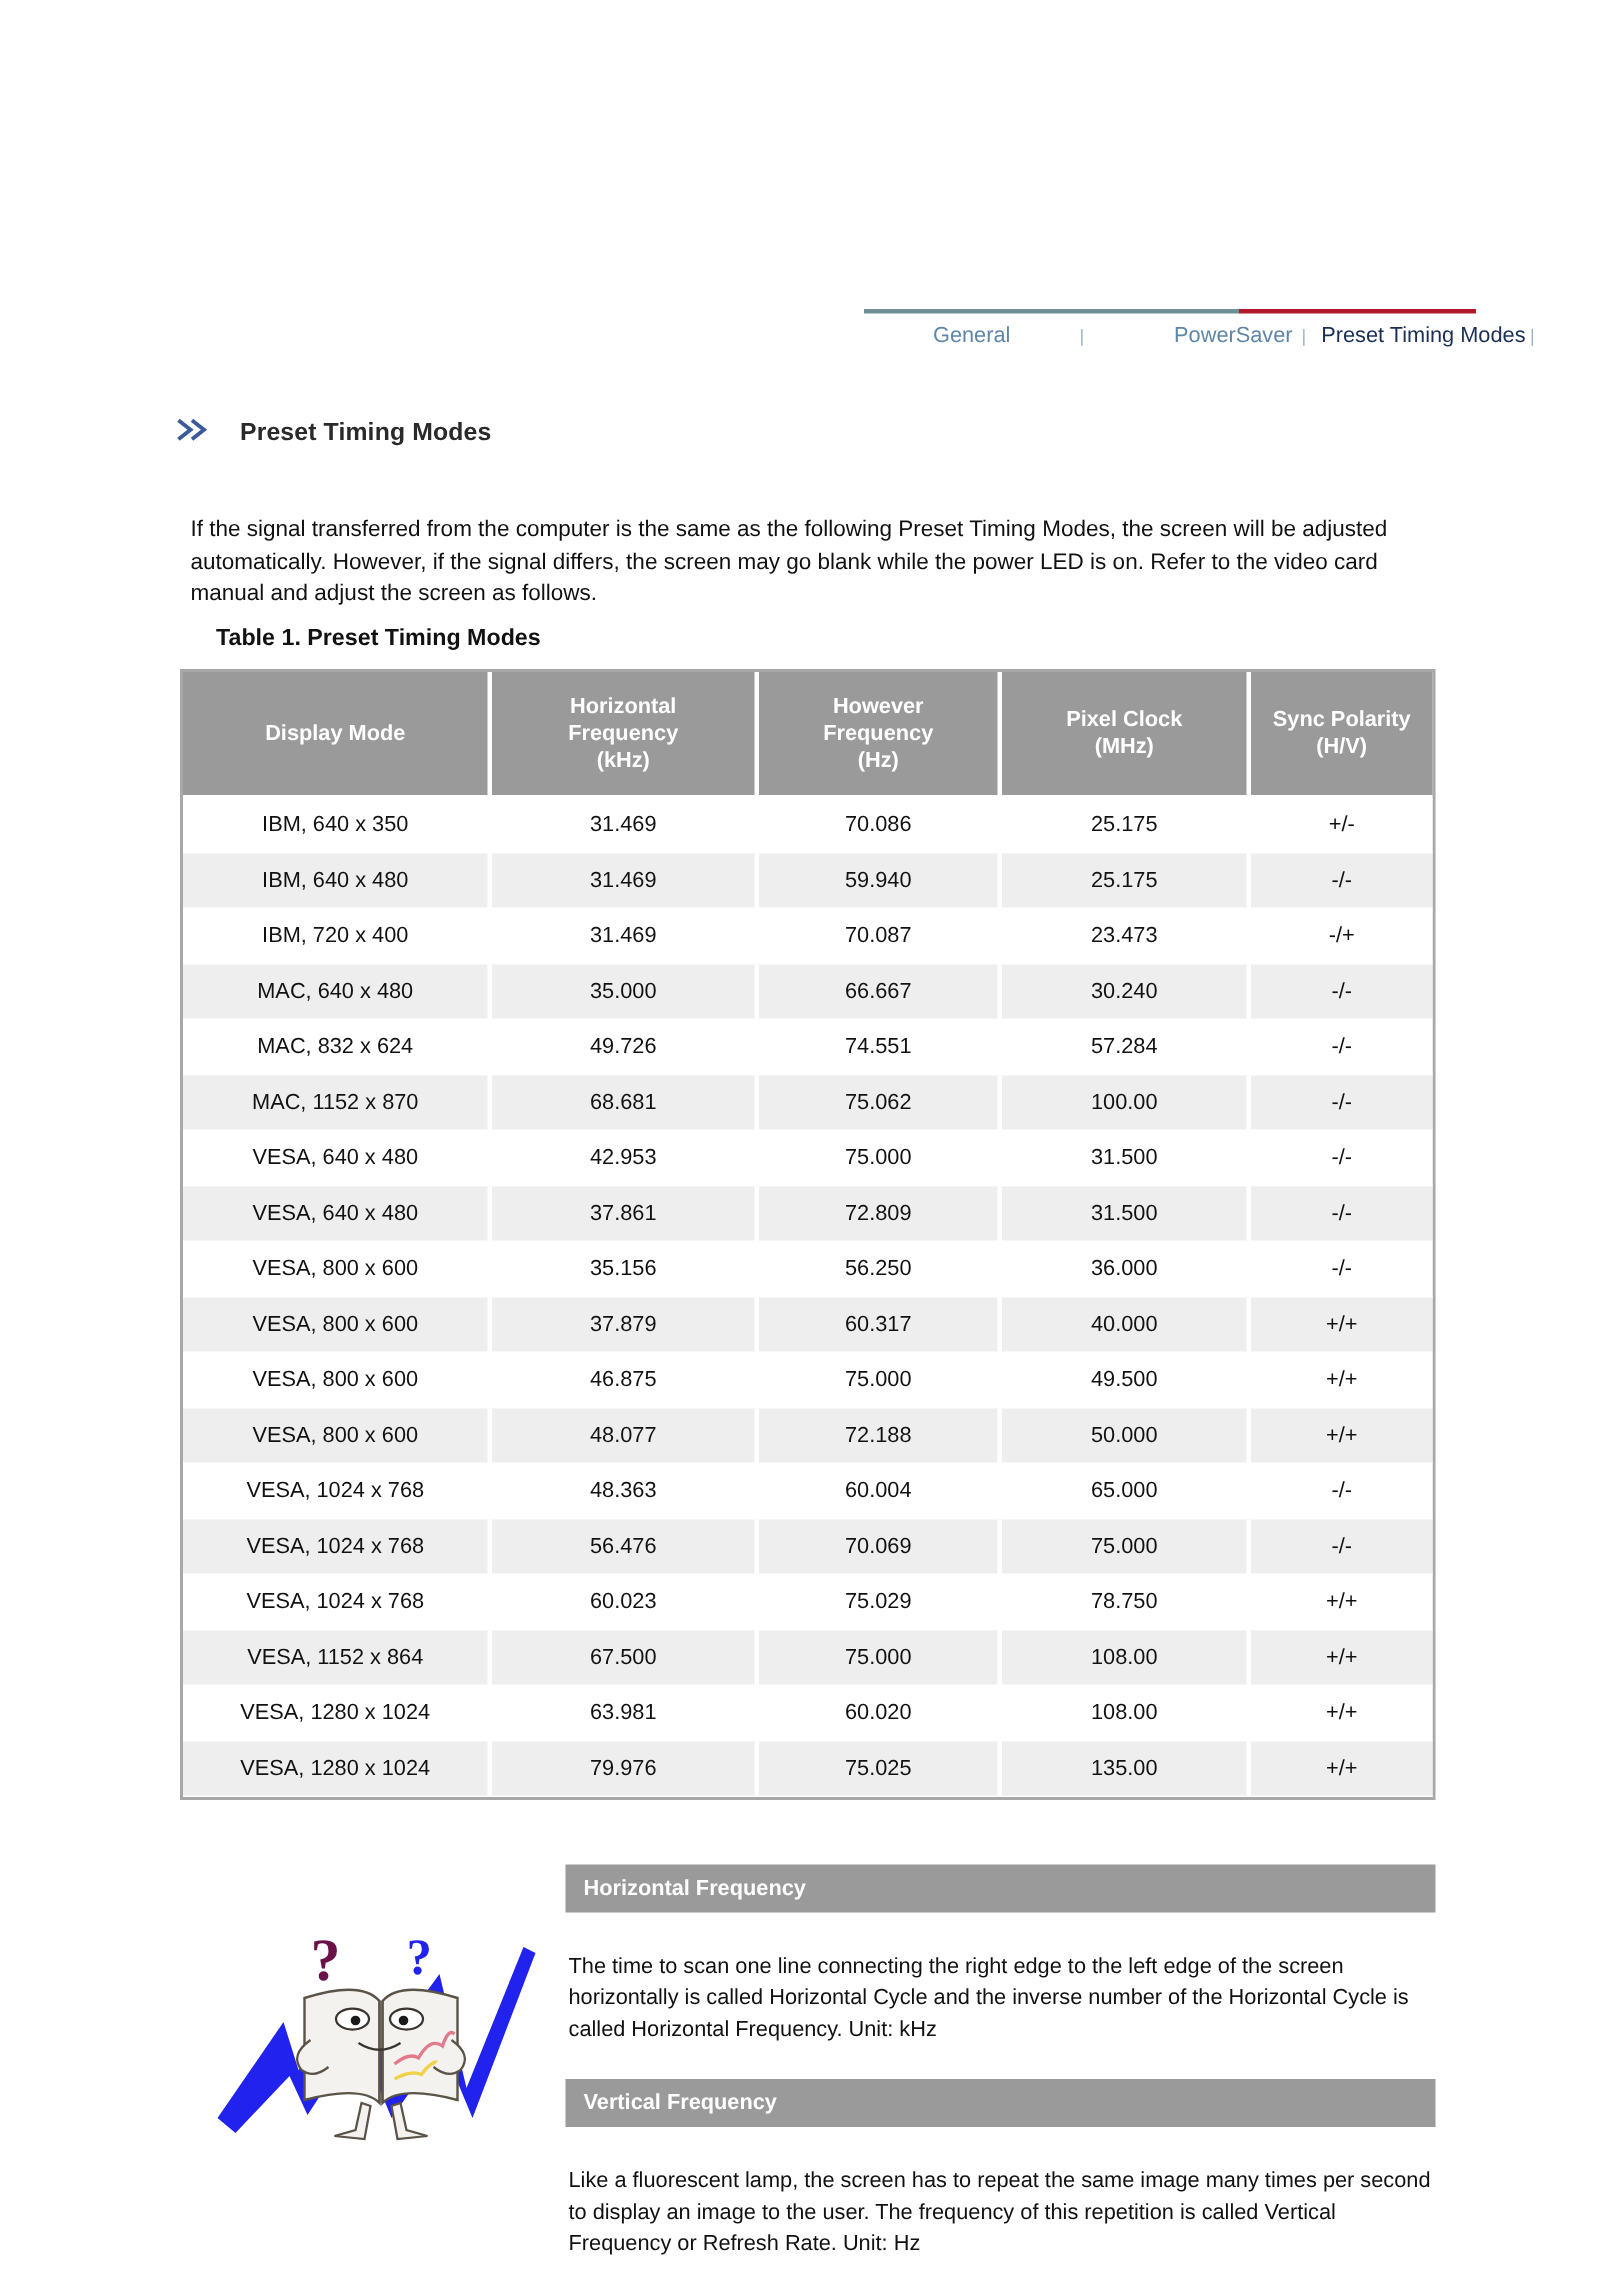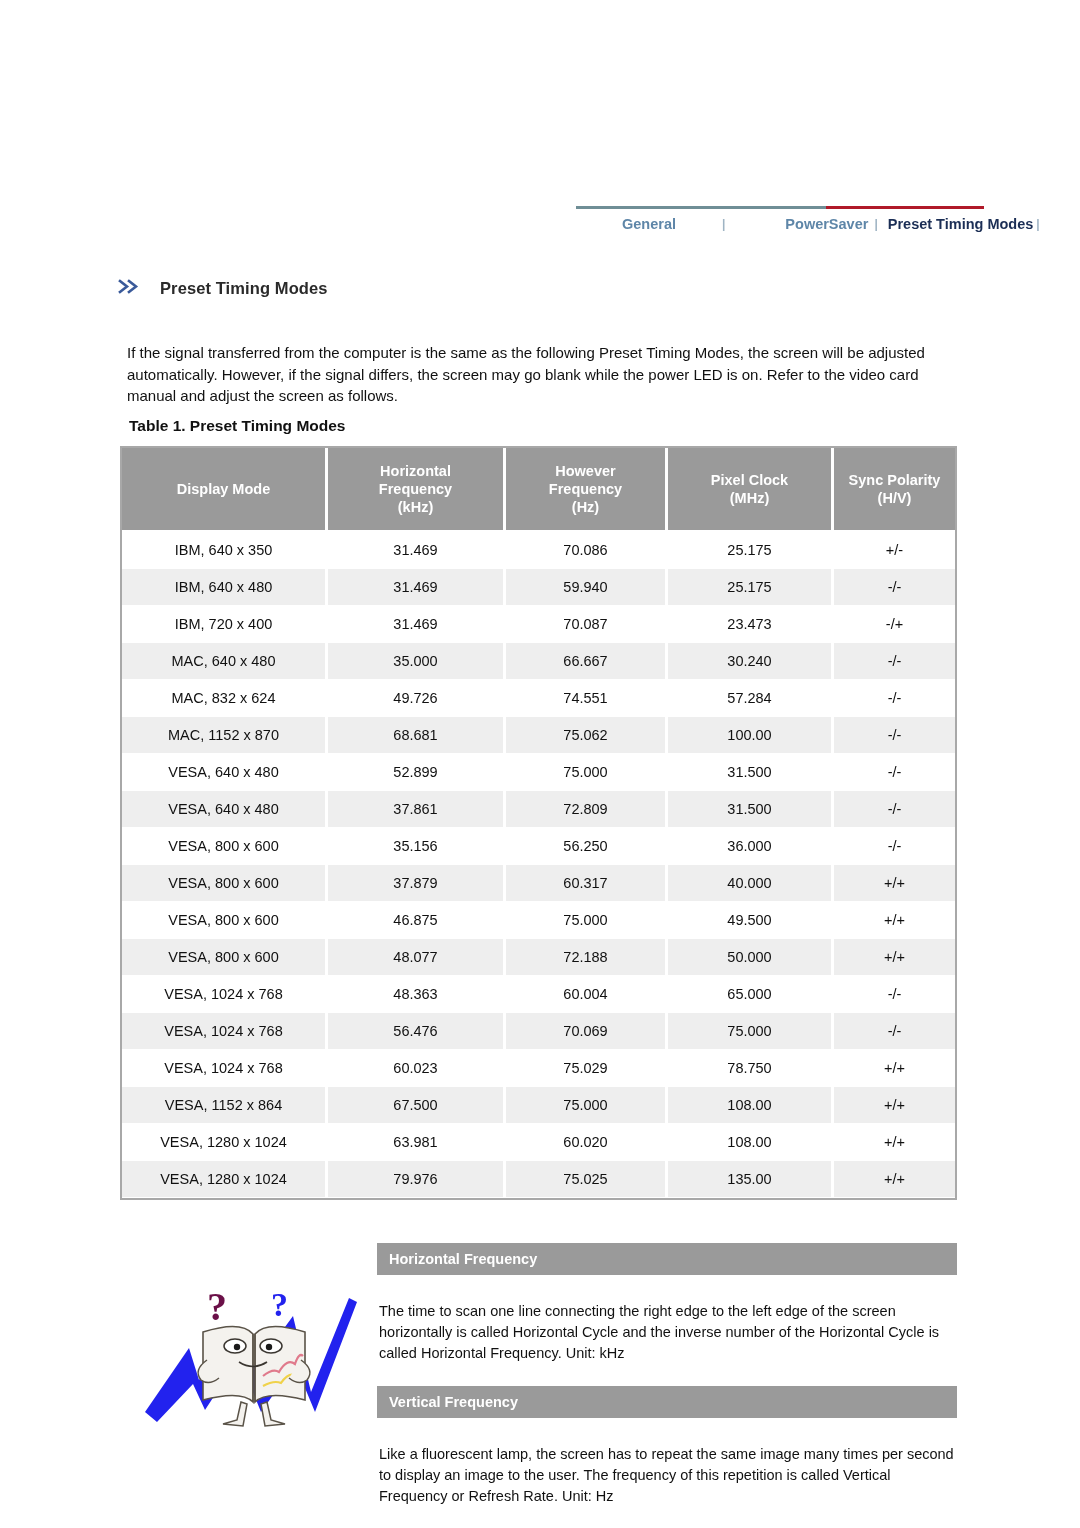--- a/index.html
+++ b/index.html
@@ -34,21 +34,21 @@
   }
   .nav-rule .rule-right {
     flex: 1 1 auto;
     background: #b01929;
   }
   .nav-tabs {
     display: flex;
     align-items: center;
     margin-top: 7px;
     font-size: 14.5px;
-    font-weight: bold;
+    font-weight: normal;
     white-space: nowrap;
   }
   .nav-tab {
     color: #5e86a8;
   }
   .nav-tab.tab-general { margin-left: 46px; }
   .nav-tab.tab-powersaver { margin-left: 60px; }
   .nav-tab.active {
     color: #1b2e55;
     margin-left: 10px;
@@ -90,21 +90,21 @@
     top: 327px;
     width: 830px;
     font-size: 15px;
     line-height: 21.5px;
     color: #111111;
   }
 
   
   .table-caption {
     position: absolute;
-    left: 129px;
+    left: 144px;
     top: 417px;
     font-size: 15.5px;
     font-weight: bold;
     color: #111111;
   }
 
   
   .timing-table-wrap {
     position: absolute;
     left: 120px;
@@ -271,21 +271,21 @@
         </tr>
         <tr>
           <td>MAC, 1152 x 870</td>
           <td>68.681</td>
           <td>75.062</td>
           <td>100.00</td>
           <td>-/-</td>
         </tr>
         <tr>
           <td>VESA, 640 x 480</td>
-          <td>52.899</td>
+          <td>42.953</td>
           <td>75.000</td>
           <td>31.500</td>
           <td>-/-</td>
         </tr>
         <tr>
           <td>VESA, 640 x 480</td>
           <td>37.861</td>
           <td>72.809</td>
           <td>31.500</td>
           <td>-/-</td>

